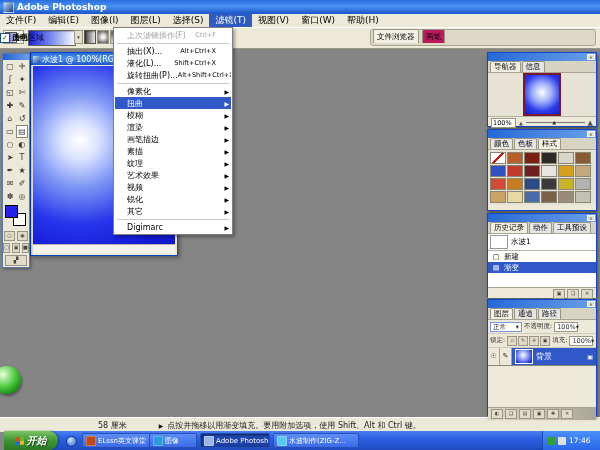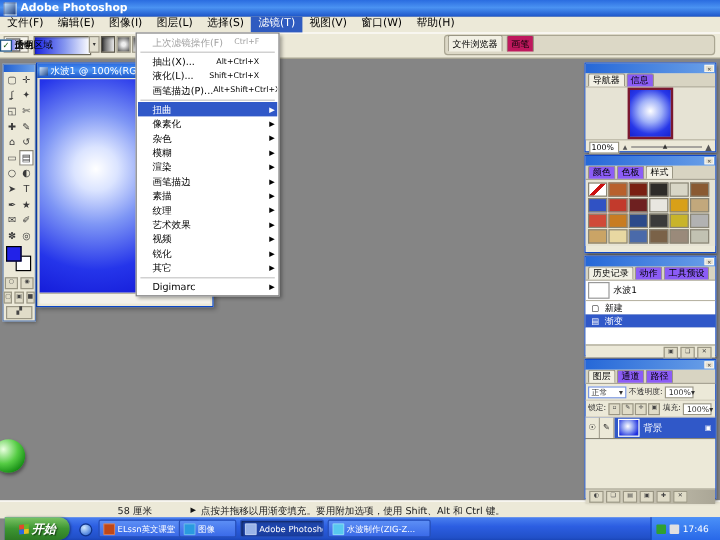--- a/index.html
+++ b/index.html
@@ -63,21 +63,21 @@
   .mrow.active{background:#3058c8;color:#fff}
   .mrow.sep{height:4px;padding:0 1px}
   .mrow.sep::after{content:"";flex:1;border-top:1px solid #c6c6c6;margin:0 1px}
   .srow{height:12px;line-height:12px;font-size:8px;padding:0 4px 0 10px;color:#000;white-space:nowrap;overflow:hidden}
   .srow.active{background:#3058c8;color:#fff}
   
   .palette{position:absolute;left:487px;width:110px;background:#ece9d8;border:1px solid #1048c8;box-shadow:1px 2px 3px #00000066;z-index:10;box-sizing:border-box}
   .p-title{height:8px;background:linear-gradient(90deg,#2668d8,#6aa0e8);position:relative}
   .p-close{position:absolute;right:1px;top:1px;width:8px;height:6px;background:#e4e0d0;border:1px solid #ffffffaa;font-size:4px;line-height:5px;text-align:center;color:#333;box-sizing:border-box}
   .p-tabs{height:11px;background:#d8d4c2;display:flex;align-items:flex-end;padding-left:2px;gap:1px;border-bottom:1px solid #a8a494}
-  .ptab{font-size:7.5px;height:10px;line-height:10px;padding:0 3px;background:#8b5cf6;border:1px solid #9a9684;border-bottom:none;border-radius:2px 2px 0 0;white-space:nowrap}
+  .ptab{font-size:7.5px;height:10px;line-height:10px;padding:0 3px;background:#e5e5e5;border:1px solid #9a9684;border-bottom:none;border-radius:2px 2px 0 0;white-space:nowrap}
   .ptab.active{background:#f2f0e4}
   .nav-body{height:43px;display:flex;align-items:center;justify-content:center;background:#e6e3d4}
   .nav-thumb{width:34px;height:39px;background:radial-gradient(circle at 50% 45%,#ffffff 0%,#9fb0f8 35%,#2838e8 70%,#1420d0 100%);border:2px solid #7a1830}
   .nav-foot{height:11px;display:flex;align-items:center;font-size:7px;padding:0 3px;gap:3px;border-top:1px solid #b8b4a4}
   .nav-zoom{width:22px;background:#fff;border:1px solid #9a9684;font-size:6.5px;line-height:8px;padding-left:1px}
   .mtn-s{font-size:5px;color:#555}.mtn-l{font-size:7px;color:#555}
   .nav-slider{flex:1;height:1px;background:#777;position:relative}
   .nav-slider .thumb{position:absolute;left:45%;top:-3px;font-size:5px;color:#333}
   .sw-grid{display:grid;grid-template-columns:repeat(6,16px);gap:1px;padding:2px;background:#e6e3d4}
   .swatch{width:16px;height:12px;border:1px solid #8a8676;box-sizing:border-box}
@@ -263,48 +263,43 @@
         <span class="ma"></span>
       </div>
 
       <div class="mrow">
         <span class="ml">液化(L)...</span>
         <span class="ms">Shift+Ctrl+X</span>
         <span class="ma"></span>
       </div>
 
       <div class="mrow">
-        <span class="ml">画笔描边(P)...</span>
+        <span class="ml">旋转扭曲(P)...</span>
         <span class="ms">Alt+Shift+Ctrl+X</span>
         <span class="ma"></span>
       </div>
 
       <div class="mrow sep">
         
         
         
       </div>
 
+      <div class="mrow">
+        <span class="ml">像素化</span>
+        <span class="ms"></span>
+        <span class="ma">▶</span>
+      </div>
+
       <div class="mrow active">
         <span class="ml">扭曲</span>
         <span class="ms"></span>
         <span class="ma">▶</span>
       </div>
 
-      <div class="mrow">
-        <span class="ml">像素化</span>
-        <span class="ms"></span>
-        <span class="ma">▶</span>
-      </div>
-
-      <div class="mrow">
-        <span class="ml">杂色</span>
-        <span class="ms"></span>
-        <span class="ma">▶</span>
-      </div>
 
       <div class="mrow">
         <span class="ml">模糊</span>
         <span class="ms"></span>
         <span class="ma">▶</span>
       </div>
 
       <div class="mrow">
         <span class="ml">渲染</span>
         <span class="ms"></span>

